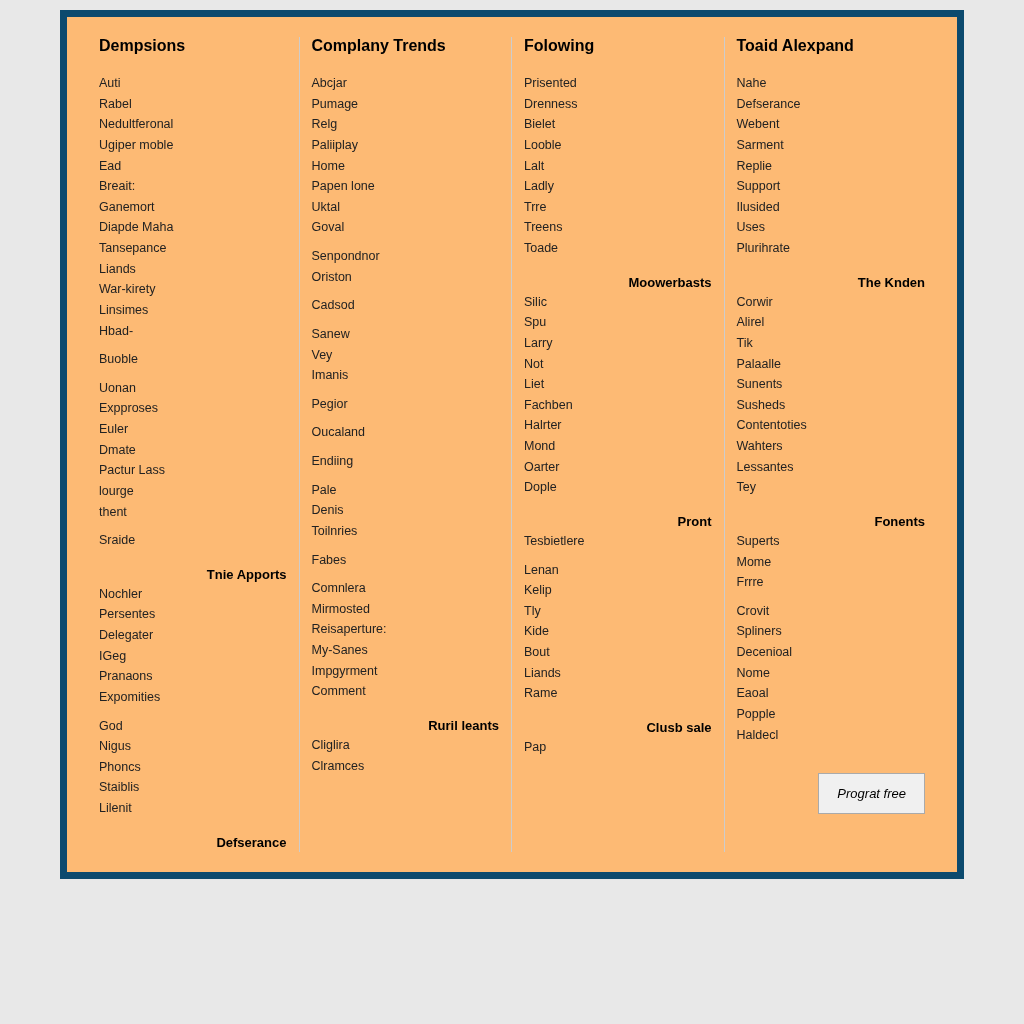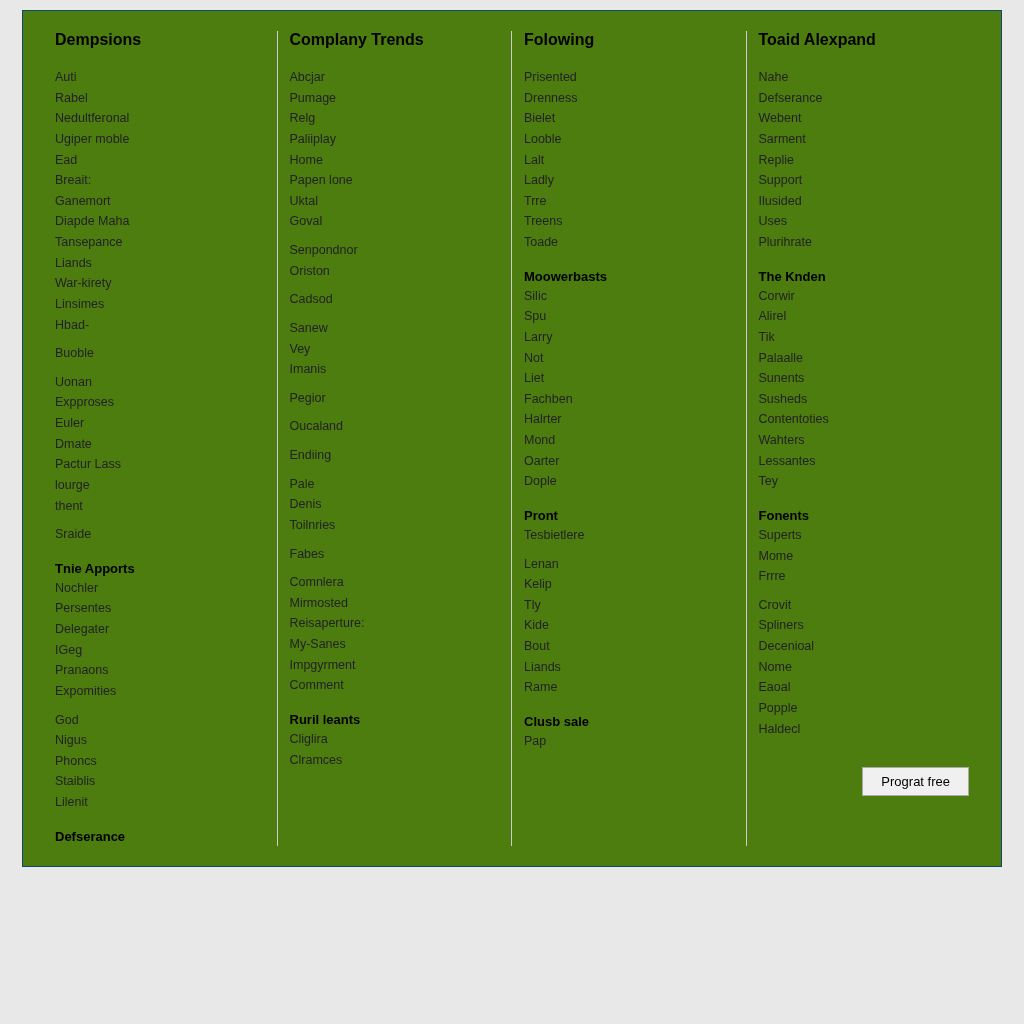--- a/index.html
+++ b/index.html
@@ -7,27 +7,27 @@
       background: #e8e8e8;
       font-family: Arial, sans-serif;
       font-size: 13px;
       display: flex;
       justify-content: center;
       align-items: flex-start;
       min-height: 100vh;
       padding: 10px;
     }
     .page-container {
-      background: #4d7c0f;
-      width: 980px;
+      background: #fdba74;
+      width: 904px;
       padding: 20px;
       display: grid;
       grid-template-columns: 1fr 1fr 1fr 1fr;
       gap: 0;
-      border: 1px solid #0c4a6e;
+      border: 7px solid #0c4a6e;
     }
     .column {
       padding: 0 12px;
       border-right: 1px solid #ccc;
     }
     .column:last-child {
       border-right: none;
     }
     .column-header {
       font-size: 16px;
@@ -38,34 +38,36 @@
     .item {
       line-height: 1.65;
       color: #222;
       font-size: 12.5px;
     }
     .section-header {
       font-weight: bold;
       margin-top: 8px;
       margin-bottom: 2px;
       font-size: 13px;
+      text-align: right;
     }
     .spacer {
       height: 8px;
     }
     .button-row {
       margin-top: 20px;
       text-align: right;
     }
     .prograt-btn {
       background: #f0f0f0;
       border: 1px solid #aaa;
-      padding: 6px 18px;
+      padding: 12px 18px;
       font-size: 13px;
       cursor: pointer;
+      font-style: italic;
     }
   </style>
 </head>
 <body>
 
 <div class="page-container">
 <div class="column">
       <div class="column-header">Dempsions</div>
       <div class="item">Auti</div>
       <div class="item">Rabel</div>

